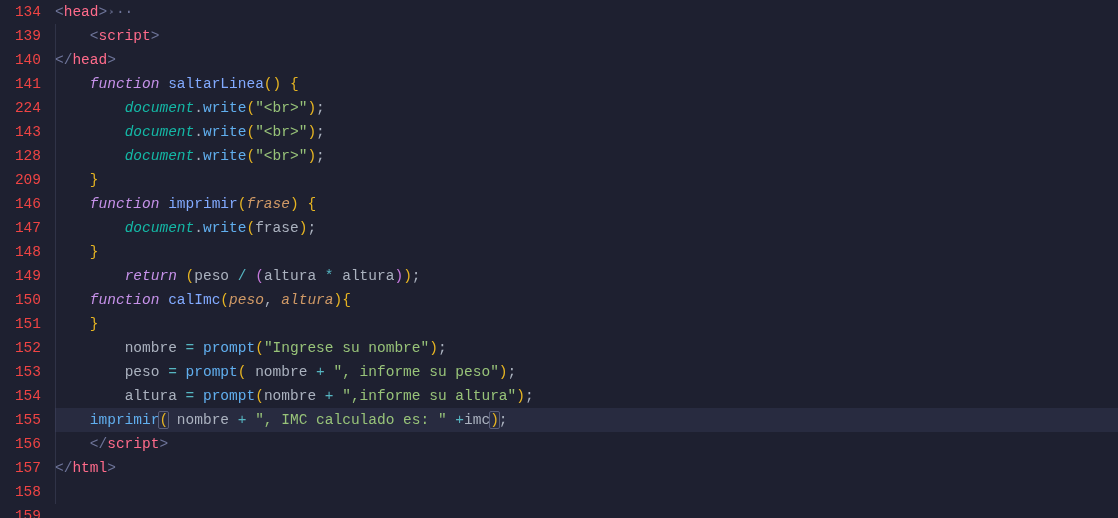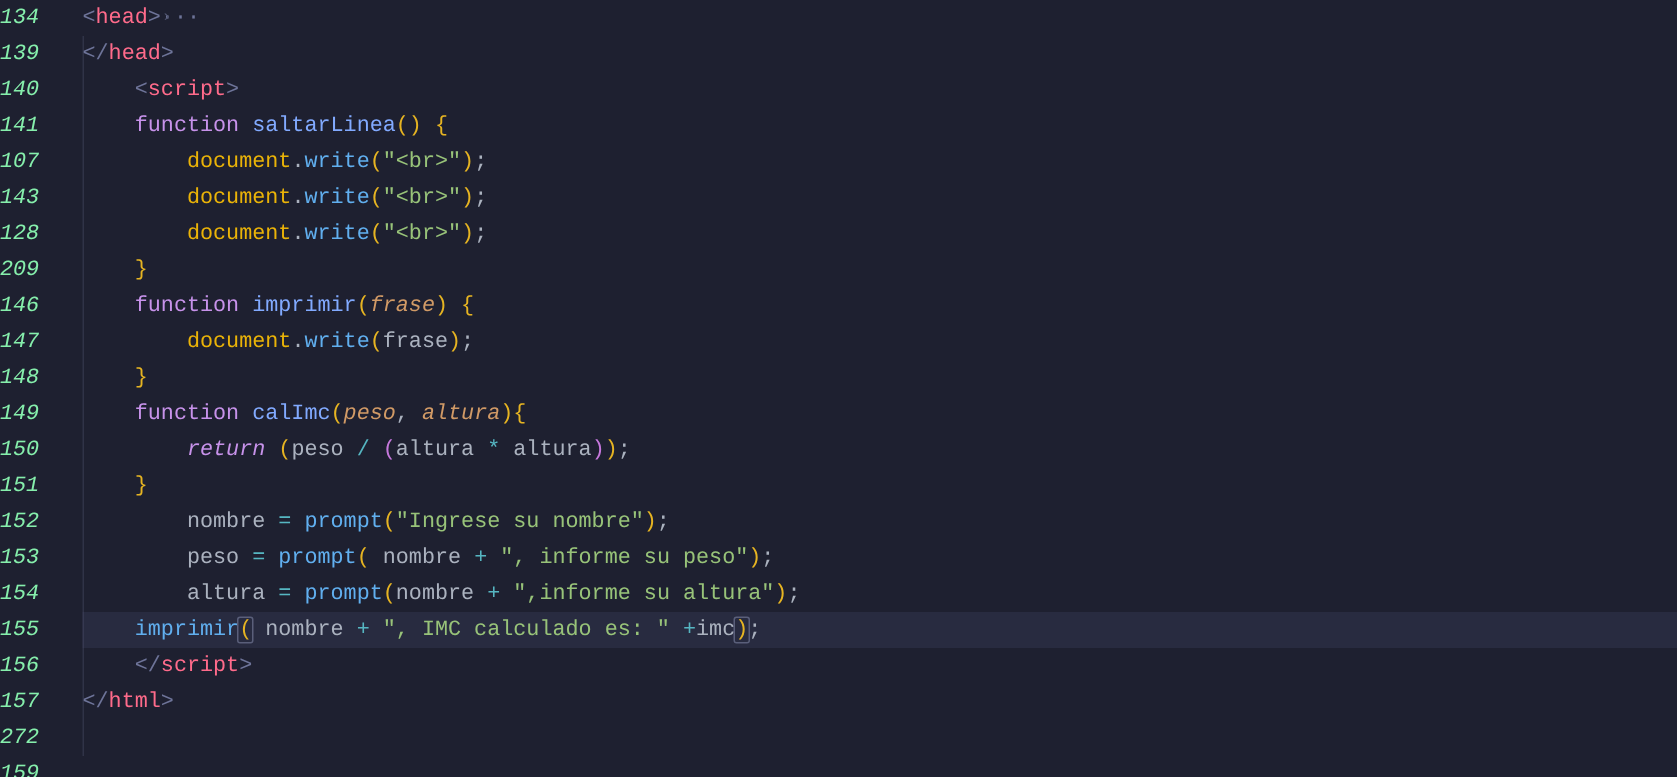--- a/index.html
+++ b/index.html
@@ -13,25 +13,25 @@
     width: 1118px;
     height: 518px;
   }
   .editor {
     display: flex;
     width: 100%;
     height: 100%;
   }
   .gutter {
     width: 55px;
+    text-align: right;
     padding-right: 14px;
-    color: #86efac;
+    color: #ef4444;
     user-select: none;
     box-sizing: border-box;
-    font-style: italic;
   }
   .gutter .ln {
     height: 24px;
   }
   .code {
     flex: 1;
     position: relative;
   }
   .line {
     height: 24px;
@@ -55,23 +55,23 @@
     position: absolute;
     width: 1px;
     background: rgba(84, 88, 116, 0.35);
     top: 0;
     bottom: 0;
   }
   
   .tag-angle { color: #6e7499; }
   .tag-name { color: #ff6b8b; }
   .dots { color: #6e7499; }
-  .kw { color: #c792ea; }
+  .kw { color: #c792ea; font-style: italic; }
   .fn-def { color: #82aaff; }
-  .obj { color: #eab308; }
+  .obj { color: #14b8a6; font-style: italic; }
   .method { color: #61afef; }
   .paren { color: #e6b422; }
   .paren2 { color: #c678dd; }
   .brace { color: #e6b422; }
   .str { color: #98c379; }
   .punc { color: #abb2bf; }
   .param { color: #d19a66; font-style: italic; }
   .var { color: #abb2bf; }
   .op { color: #56b6c2; }
   .ret { color: #c792ea; font-style: italic; }
@@ -79,69 +79,69 @@
 </style>
 </head>
 <body>
 
 <div class="editor">
   <div class="gutter">
     <div class="ln">134</div>
     <div class="ln">139</div>
     <div class="ln">140</div>
     <div class="ln">141</div>
-    <div class="ln">107</div>
+    <div class="ln">224</div>
     <div class="ln">143</div>
     <div class="ln">128</div>
     <div class="ln">209</div>
     <div class="ln">146</div>
     <div class="ln">147</div>
     <div class="ln">148</div>
     <div class="ln">149</div>
     <div class="ln">150</div>
     <div class="ln">151</div>
     <div class="ln">152</div>
     <div class="ln">153</div>
     <div class="ln">154</div>
     <div class="ln">155</div>
     <div class="ln">156</div>
     <div class="ln">157</div>
-    <div class="ln">272</div>
+    <div class="ln">158</div>
     <div class="ln">159</div>
   </div>
 
   <div class="code">
     <div class="indent-guide" style="left:0px; top:24px; height:480px;"></div>
 
     <div class="line"><span class="fold">›</span><span class="tag-angle">&lt;</span><span class="tag-name">head</span><span class="tag-angle">&gt;</span><span class="dots">···</span></div>
 
+    <div class="line">    <span class="tag-angle">&lt;</span><span class="tag-name">script</span><span class="tag-angle">&gt;</span></div>
+
     <div class="line"><span class="tag-angle">&lt;/</span><span class="tag-name">head</span><span class="tag-angle">&gt;</span></div>
-
-    <div class="line">    <span class="tag-angle">&lt;</span><span class="tag-name">script</span><span class="tag-angle">&gt;</span></div>
 
     <div class="line">    <span class="kw">function</span> <span class="fn-def">saltarLinea</span><span class="paren">(</span><span class="paren">)</span><span> </span><span class="brace">{</span></div>
 
     <div class="line">        <span class="obj">document</span><span class="punc">.</span><span class="method">write</span><span class="paren">(</span><span class="str">"&lt;br&gt;"</span><span class="paren">)</span><span class="punc">;</span></div>
 
     <div class="line">        <span class="obj">document</span><span class="punc">.</span><span class="method">write</span><span class="paren">(</span><span class="str">"&lt;br&gt;"</span><span class="paren">)</span><span class="punc">;</span></div>
 
     <div class="line">        <span class="obj">document</span><span class="punc">.</span><span class="method">write</span><span class="paren">(</span><span class="str">"&lt;br&gt;"</span><span class="paren">)</span><span class="punc">;</span></div>
 
     <div class="line">    <span class="brace">}</span></div>
 
     <div class="line">    <span class="kw">function</span> <span class="fn-def">imprimir</span><span class="paren">(</span><span class="param">frase</span><span class="paren">)</span><span> </span><span class="brace">{</span></div>
 
     <div class="line">        <span class="obj">document</span><span class="punc">.</span><span class="method">write</span><span class="paren">(</span><span class="var">frase</span><span class="paren">)</span><span class="punc">;</span></div>
 
 
     <div class="line">    <span class="brace">}</span></div>
 
+    <div class="line">        <span class="ret">return</span><span> </span><span class="paren">(</span><span class="var">peso</span><span class="op"> / </span><span class="paren2">(</span><span class="var">altura</span><span class="op"> * </span><span class="var">altura</span><span class="paren2">)</span><span class="paren">)</span><span class="punc">;</span></div>
+
     <div class="line">    <span class="kw">function</span> <span class="fn-def">calImc</span><span class="paren">(</span><span class="param">peso</span><span class="punc">, </span><span class="param">altura</span><span class="paren">)</span><span class="brace">{</span></div>
-
-    <div class="line">        <span class="ret">return</span><span> </span><span class="paren">(</span><span class="var">peso</span><span class="op"> / </span><span class="paren2">(</span><span class="var">altura</span><span class="op"> * </span><span class="var">altura</span><span class="paren2">)</span><span class="paren">)</span><span class="punc">;</span></div>
 
     <div class="line">    <span class="brace">}</span></div>
 
     <div class="line">        <span class="var">nombre</span><span class="op"> = </span><span class="method">prompt</span><span class="paren">(</span><span class="str">"Ingrese su nombre"</span><span class="paren">)</span><span class="punc">;</span></div>
 
     <div class="line">        <span class="var">peso</span><span class="op"> = </span><span class="method">prompt</span><span class="paren">( </span><span class="var">nombre</span><span class="op"> + </span><span class="str">", informe su peso"</span><span class="paren">)</span><span class="punc">;</span></div>
 
     <div class="line">        <span class="var">altura</span><span class="op"> = </span><span class="method">prompt</span><span class="paren">(</span><span class="var">nombre</span><span class="op"> + </span><span class="str">",informe su altura"</span><span class="paren">)</span><span class="punc">;</span></div>
 
 

